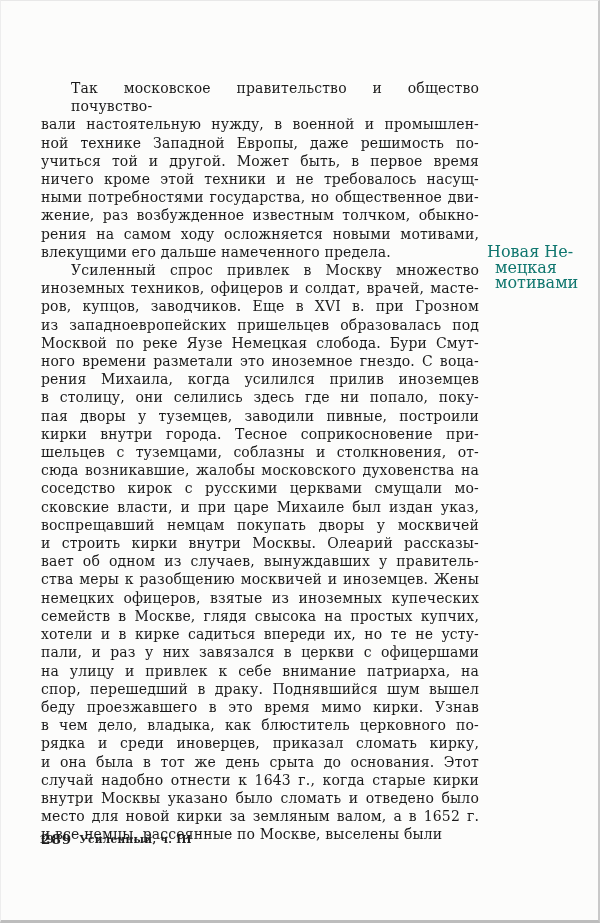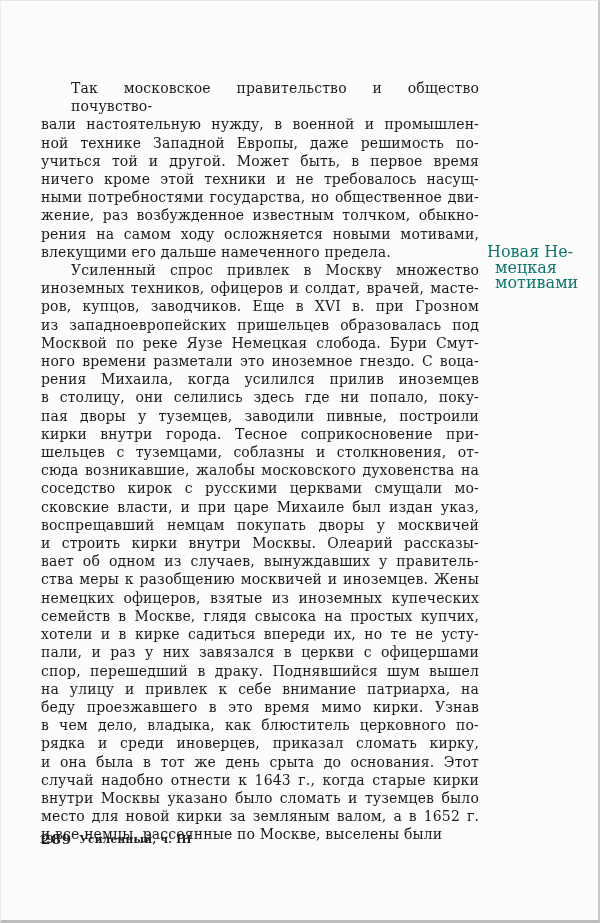--- a/index.html
+++ b/index.html
@@ -115,28 +115,28 @@
       <div class="text-line">соседство кирок с русскими церквами смущали мо-</div>
       <div class="text-line">сковские власти, и при царе Михаиле был издан указ,</div>
       <div class="text-line">воспрещавший немцам покупать дворы у москвичей</div>
       <div class="text-line">и строить кирки внутри Москвы. Олеарий рассказы-</div>
       <div class="text-line">вает об одном из случаев, вынуждавших у правитель-</div>
       <div class="text-line">ства меры к разобщению москвичей и иноземцев. Жены</div>
       <div class="text-line">немецких офицеров, взятые из иноземных купеческих</div>
       <div class="text-line">семейств в Москве, глядя свысока на простых купчих,</div>
       <div class="text-line">хотели и в кирке садиться впереди их, но те не усту-</div>
       <div class="text-line">пали, и раз у них завязался в церкви с офицершами</div>
+      <div class="text-line">на улицу и привлек к себе внимание патриарха, на</div>
       <div class="text-line">спор, перешедший в драку. Поднявшийся шум вышел</div>
-      <div class="text-line">на улицу и привлек к себе внимание патриарха, на</div>
       <div class="text-line">беду проезжавшего в это время мимо кирки. Узнав</div>
       <div class="text-line">в чем дело, владыка, как блюститель церковного по-</div>
       <div class="text-line">рядка и среди иноверцев, приказал сломать кирку,</div>
       <div class="text-line">и она была в тот же день срыта до основания. Этот</div>
       <div class="text-line">случай надобно отнести к 1643 г., когда старые кирки</div>
-      <div class="text-line">внутри Москвы указано было сломать и туземцев было</div>
+      <div class="text-line">внутри Москвы указано было сломать и отведено было</div>
       <div class="text-line">место для новой кирки за земляным валом, а в 1652 г.</div>
       <div class="text-line last-line">и все немцы, рассеянные по Москве, выселены были</div>
     </div>
 
   <div class="margin-note">
     <div class="mn-line">Новая Не-</div>
     <div class="mn-line mn-indent">мецкая</div>
     <div class="mn-line mn-indent">мотивами</div>
   </div>
 

